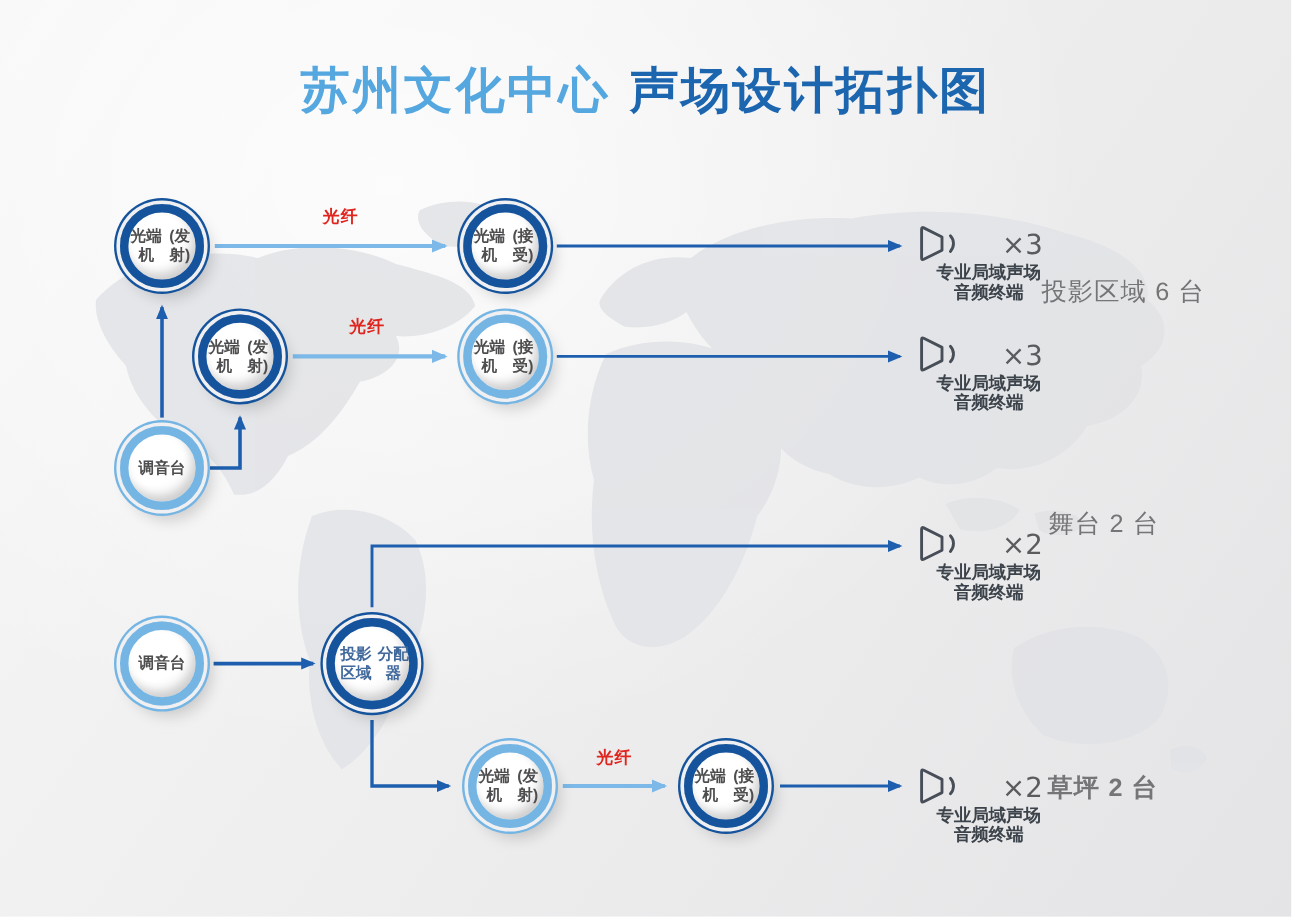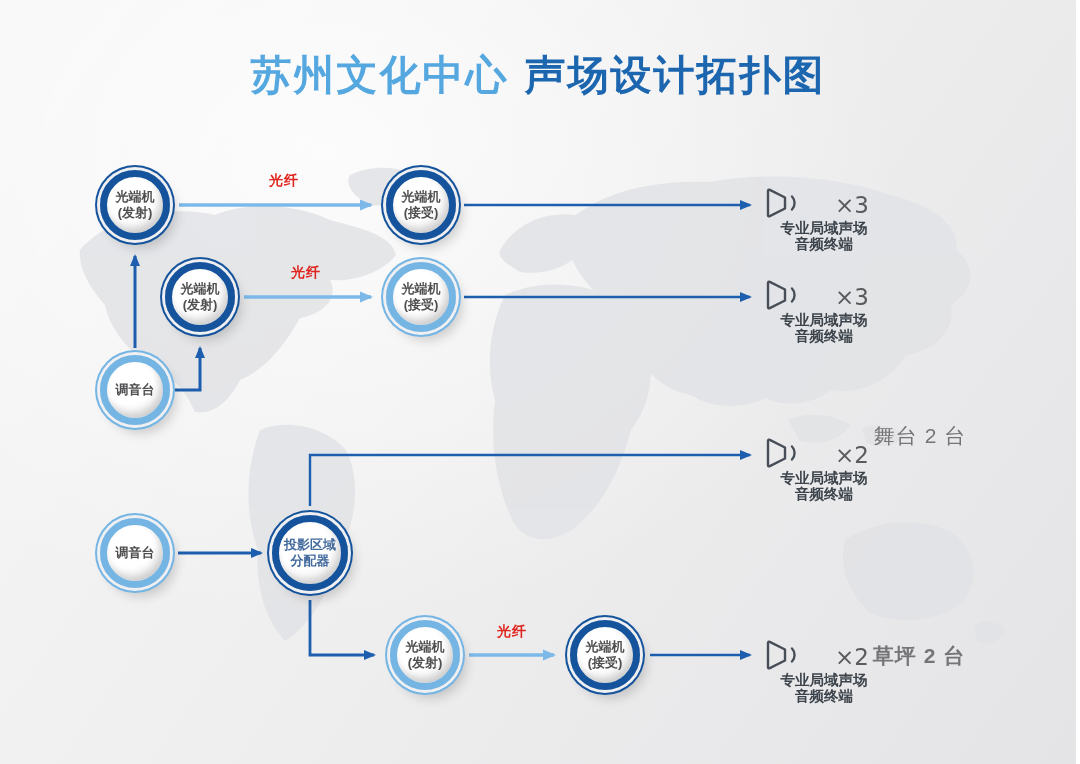--- a/index.html
+++ b/index.html
@@ -16,21 +16,21 @@
   .title{
     position:absolute; top:48px; left:0; width:100%; text-align:center;
     font-size:41px; font-weight:bold; letter-spacing:2px; white-space:nowrap;
   }
   .title .t1{color:#55a7e0;}
   .title .t2{color:#1c66b0; margin-left:16px;}
 
   .node{
     position:absolute; transform:translate(-50%,-50%);
     width:56px; height:56px; border-radius:50%;
-    display:flex; flex-direction:column; align-items:center; justify-content:center;
+    display:flex; align-items:center; justify-content:center;
     text-align:center; font-weight:bold; font-size:13px; line-height:1.2; color:#4e4e50;
     background:radial-gradient(circle at 35% 28%, #ffffff 48%, #e9e9eb 92%);
     border:7px solid var(--ring);
     box-shadow:
       0 0 0 3px #f0f0f2,
       0 0 0 5px var(--ring),
       6px 8px 12px rgba(0,0,0,.18),
       inset -3px -5px 7px rgba(0,0,0,.14);
   }
   .node.dark{--ring:#15549c;}
@@ -181,16 +181,17 @@
   <svg class="speaker" style="left:783px; top:655px;" width="40" height="34" viewBox="0 0 40 34">
     <path d="M5 5 Q5 3 6.8 3.9 L22 11.5 L22 22.5 L6.8 30.1 Q5 31 5 29 Z" fill="none" stroke="#474e57" stroke-width="2.4" stroke-linejoin="round"></path>
     <path d="M29 10.5 A 9.5 9.5 0 0 1 29 23.5" fill="none" stroke="#474e57" stroke-width="2.4" stroke-linecap="round"></path>
   </svg>
   <div class="count" style="left:852px; top:657px;">×2</div>
   <div class="term-label" style="left:788px; top:673px;">
     <span>专业局域声场</span>
       <span>音频终端</span>
   </div>
 
+  <div class="area-label" style="left:936px; top:243px;">投影区域 6 台</div>
   <div class="area-label" style="left:920px; top:436px;">舞台 2 台</div>
   <div class="area-label" style="left:919px; top:656px;font-weight:bold;">草坪 2 台</div>
 
 </div>
 
 </body></html>

